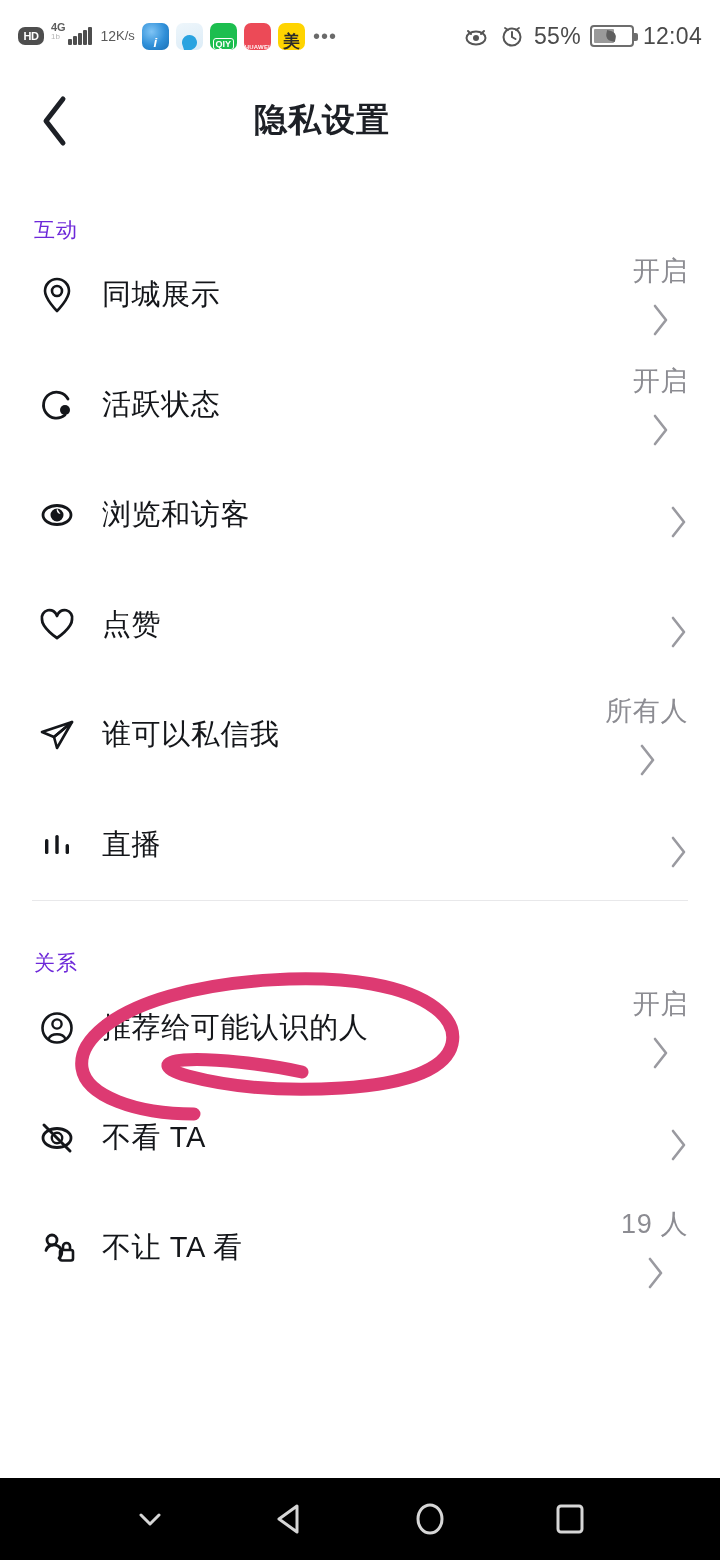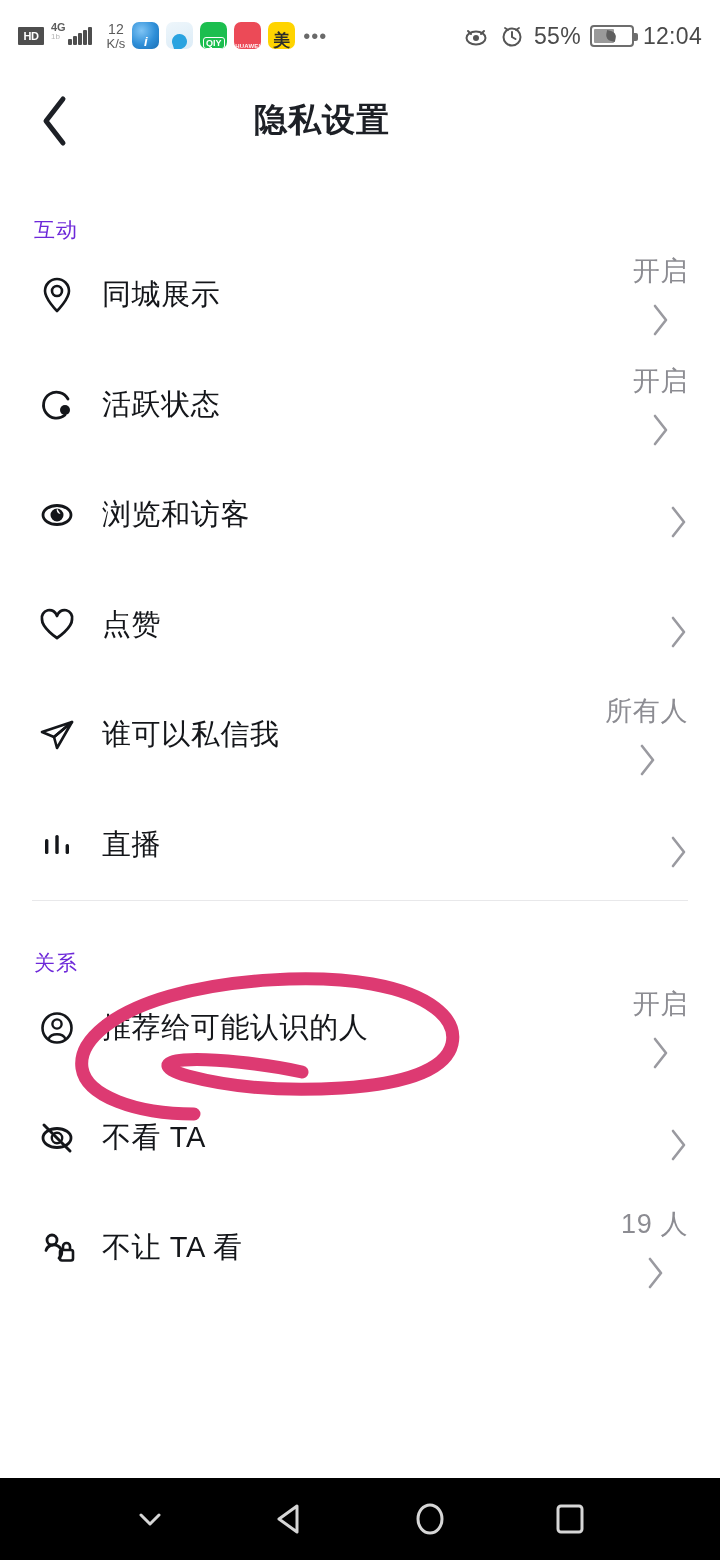--- a/index.html
+++ b/index.html
@@ -13,32 +13,32 @@
 
   
   .statusbar {
     position:absolute; top:0; left:0; width:720px; height:72px;
     display:flex; align-items:center; justify-content:space-between;
     padding:0 18px;
   }
   .sb-left { display:flex; align-items:center; gap:7px; }
   .sb-right { display:flex; align-items:center; gap:9px; }
   .hd-badge {
-    width:26px; height:18px; border-radius:1px; background:#4e4e4e;
+    width:26px; height:18px; border-radius:7px; background:#4e4e4e;
     color:#fff; font-size:11px; font-weight:bold; letter-spacing:-0.5px;
     display:flex; align-items:center; justify-content:center;
   }
   .sig { display:flex; align-items:center; position:relative; height:26px; }
   .sig .gen { position:absolute; left:0; top:-1px; font-size:11px; font-weight:bold; color:#5c5c5c; line-height:1; }
   .sig .sub { position:absolute; left:0; top:10px; font-size:8px; color:#b6b6b6; line-height:1; }
   .bars { display:flex; align-items:flex-end; gap:1.5px; margin-left:17px; height:18px; }
   .bars i { display:block; width:3.5px; background:#4e4e4e; border-radius:1px; }
   .bars i:nth-child(1){height:6px;} .bars i:nth-child(2){height:9px;}
   .bars i:nth-child(3){height:12px;} .bars i:nth-child(4){height:15px;} .bars i:nth-child(5){height:18px;}
-  .netspeed { display:flex; flex-direction:column; align-items:center; line-height:1.05; color:#5a5a5a; font-size:14px; margin-left:8px; }
+  .netspeed { display:flex; flex-direction:row; align-items:center; line-height:1.05; color:#5a5a5a; font-size:14px; margin-left:2px; }
   .netspeed .u { font-size:13px; }
   .appicon { width:27px; height:27px; border-radius:7px; display:flex; align-items:flex-end; justify-content:center;
              font-size:11px; font-weight:bold; color:#fff; overflow:hidden; position:relative; }
   .ai-globe { background:radial-gradient(circle at 35% 32%, #7fc4f5 0%, #2f8fd8 55%, #1a6fb5 100%); }
   .ai-globe::after { content:"i"; position:absolute; color:#fff; font-size:13px; font-weight:bold; font-style:italic; }
   .ai-cloud { background:linear-gradient(160deg,#eef6fb 0%,#dcecf7 100%); }
   .ai-cloud::after { content:""; position:absolute; width:15px; height:15px; border-radius:50% 50% 50% 10%;
                      background:#2aa3e0; transform:rotate(-18deg); }
   .ai-qiy { background:#1cbe4f; }
   .ai-qiy span { border:1.5px solid #fff; border-radius:3px; font-size:9px; padding:0 2px; line-height:10px; }

